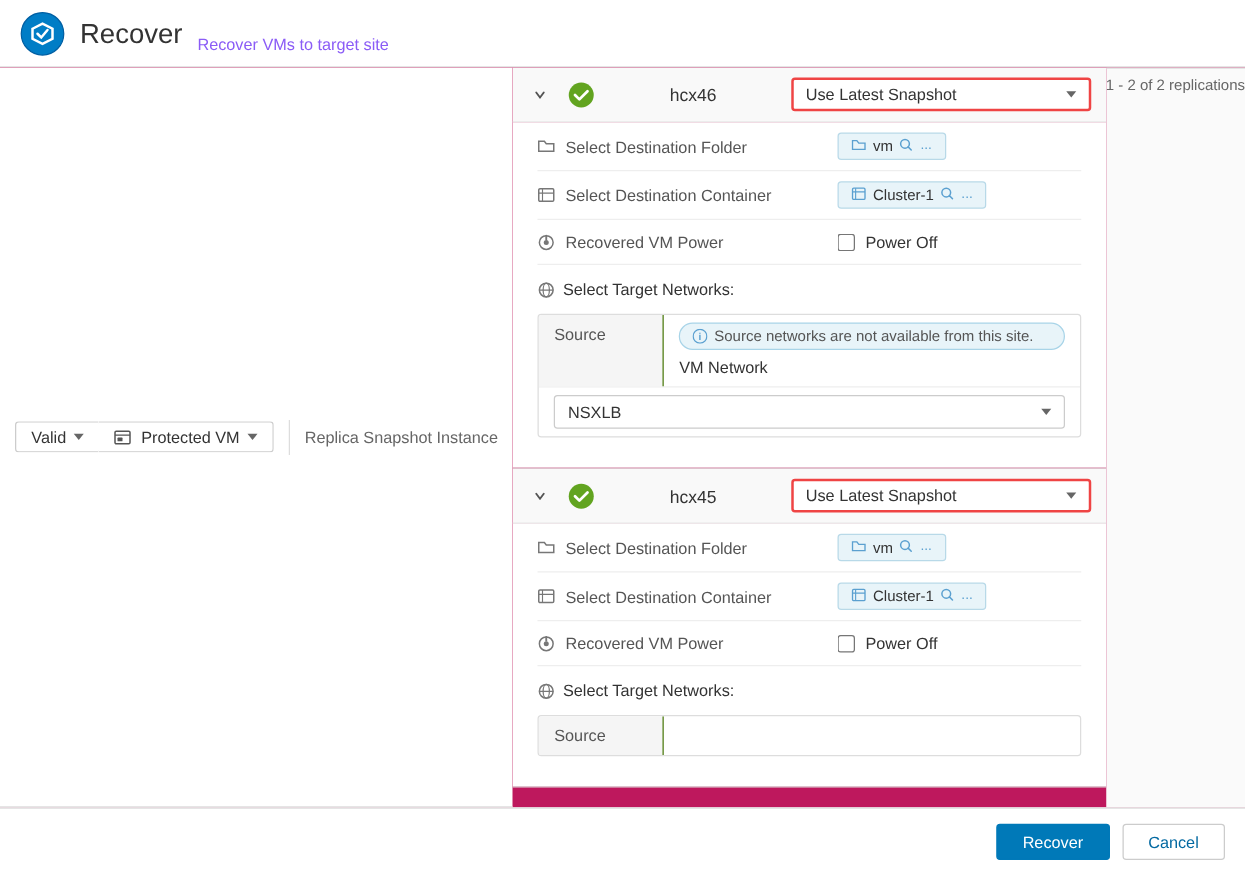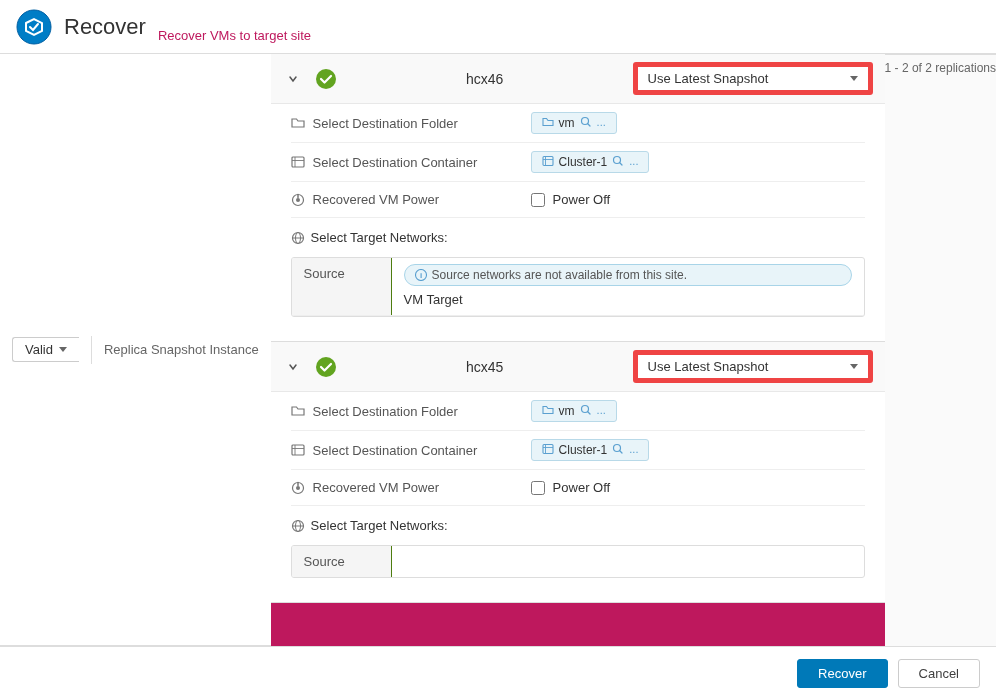--- a/index.html
+++ b/index.html
@@ -29,21 +29,21 @@
       width: 36px;
       height: 36px;
     }
     .header-title {
       font-size: 22px;
       font-weight: 400;
       color: #333;
     }
     .header-subtitle {
       font-size: 13px;
-      color: #be185d;
+      color: #8b5cf6;
       margin-top: 17px;
     }
 
     
     .main-content {
       flex: 1;
       display: flex;
       flex-direction: row;
       overflow: hidden;
       background: #be185d;
@@ -137,21 +137,21 @@
       font-size: 14px;
       font-weight: 500;
       color: #333;
       text-align: center;
     }
     .vm-snapshot-select {
       display: flex;
       align-items: center;
       gap: 6px;
       padding: 4px 10px;
-      border: 5px solid #ef4444;
+      border: 2px solid #ef4444;
       border-radius: 3px;
       background: #fff;
       cursor: pointer;
       font-size: 13px;
       color: #333;
       min-width: 240px;
       justify-content: space-between;
     }
 
     
@@ -304,21 +304,21 @@
       border: 1px solid;
     }
     .btn-primary {
       background: #0079b8;
       border-color: #0079b8;
       color: #fff;
     }
     .btn-secondary {
       background: #fff;
       border-color: #ccc;
-      color: #404040;
+      color: #0369a1;
       text-align: right;
     }
 
     
     .scroll-area::-webkit-scrollbar { width: 10px; }
     .scroll-area::-webkit-scrollbar-track { background: #f0f0f0; }
     .scroll-area::-webkit-scrollbar-thumb { background: #ccc; border-radius: 4px; }
 
     .green-check {
       width: 22px;
@@ -336,20 +336,29 @@
   </svg>
   <span class="header-title">Recover</span>
   <span class="header-subtitle">Recover VMs to target site</span>
 </div>
 
 <div class="main-content">
 
   <div class="filter-bar">
     <div class="filter-item">
       <span>Valid</span>
+      <span class="chevron-down"></span>
+    </div>
+    <div class="filter-item" style="border-left: none;">
+      <svg width="14" height="14" viewBox="0 0 14 14" style="margin-right:2px;">
+        <rect x="1" y="2" width="12" height="10" rx="1" fill="none" stroke="#555" stroke-width="1.2"></rect>
+        <line x1="1" y1="5" x2="13" y2="5" stroke="#555" stroke-width="1"></line>
+        <rect x="3" y="7" width="4" height="3" rx="0.5" fill="#555"></rect>
+      </svg>
+      <span>Protected VM</span>
       <span class="chevron-down"></span>
     </div>
     <div class="filter-separator"></div>
     <span class="filter-label">Replica Snapshot Instance</span>
   </div>
 
   <div class="scroll-area">
 
     <div class="vm-section">
       <div class="vm-header-row">
@@ -451,24 +460,30 @@
             <div class="networks-table-row">
               <div class="networks-cell-label">Source</div>
               <div class="networks-cell-value">
                 <div class="info-tag">
                   <svg width="12" height="12" viewBox="0 0 12 12">
                     <circle cx="6" cy="6" r="5.5" fill="none" stroke="#5ba0d0" stroke-width="1.1"></circle>
                     <text x="6" y="9" text-anchor="middle" font-size="8" fill="#5ba0d0" font-weight="bold">i</text>
                   </svg>
                   <span>Source networks are not available from this site.</span>
                 </div>
-                <div style="font-size:13px;color:#333;padding:2px 0;">VM Target</div>
+                <div style="font-size:13px;color:#333;padding:2px 0;">VM Network</div>
               </div>
             </div>
             <div class="networks-table-row">
+              <div class="networks-cell-value">
+                <div class="target-select">
+                  <span>NSXLB</span>
+                  <span class="chevron-down"></span>
+                </div>
+              </div>
             </div>
           </div>
         </div>
       </div>
     </div>
 
     <div class="vm-section">
       <div class="vm-header-row">
         <div class="vm-chevron">
           <svg width="10" height="10" viewBox="0 0 10 10">

